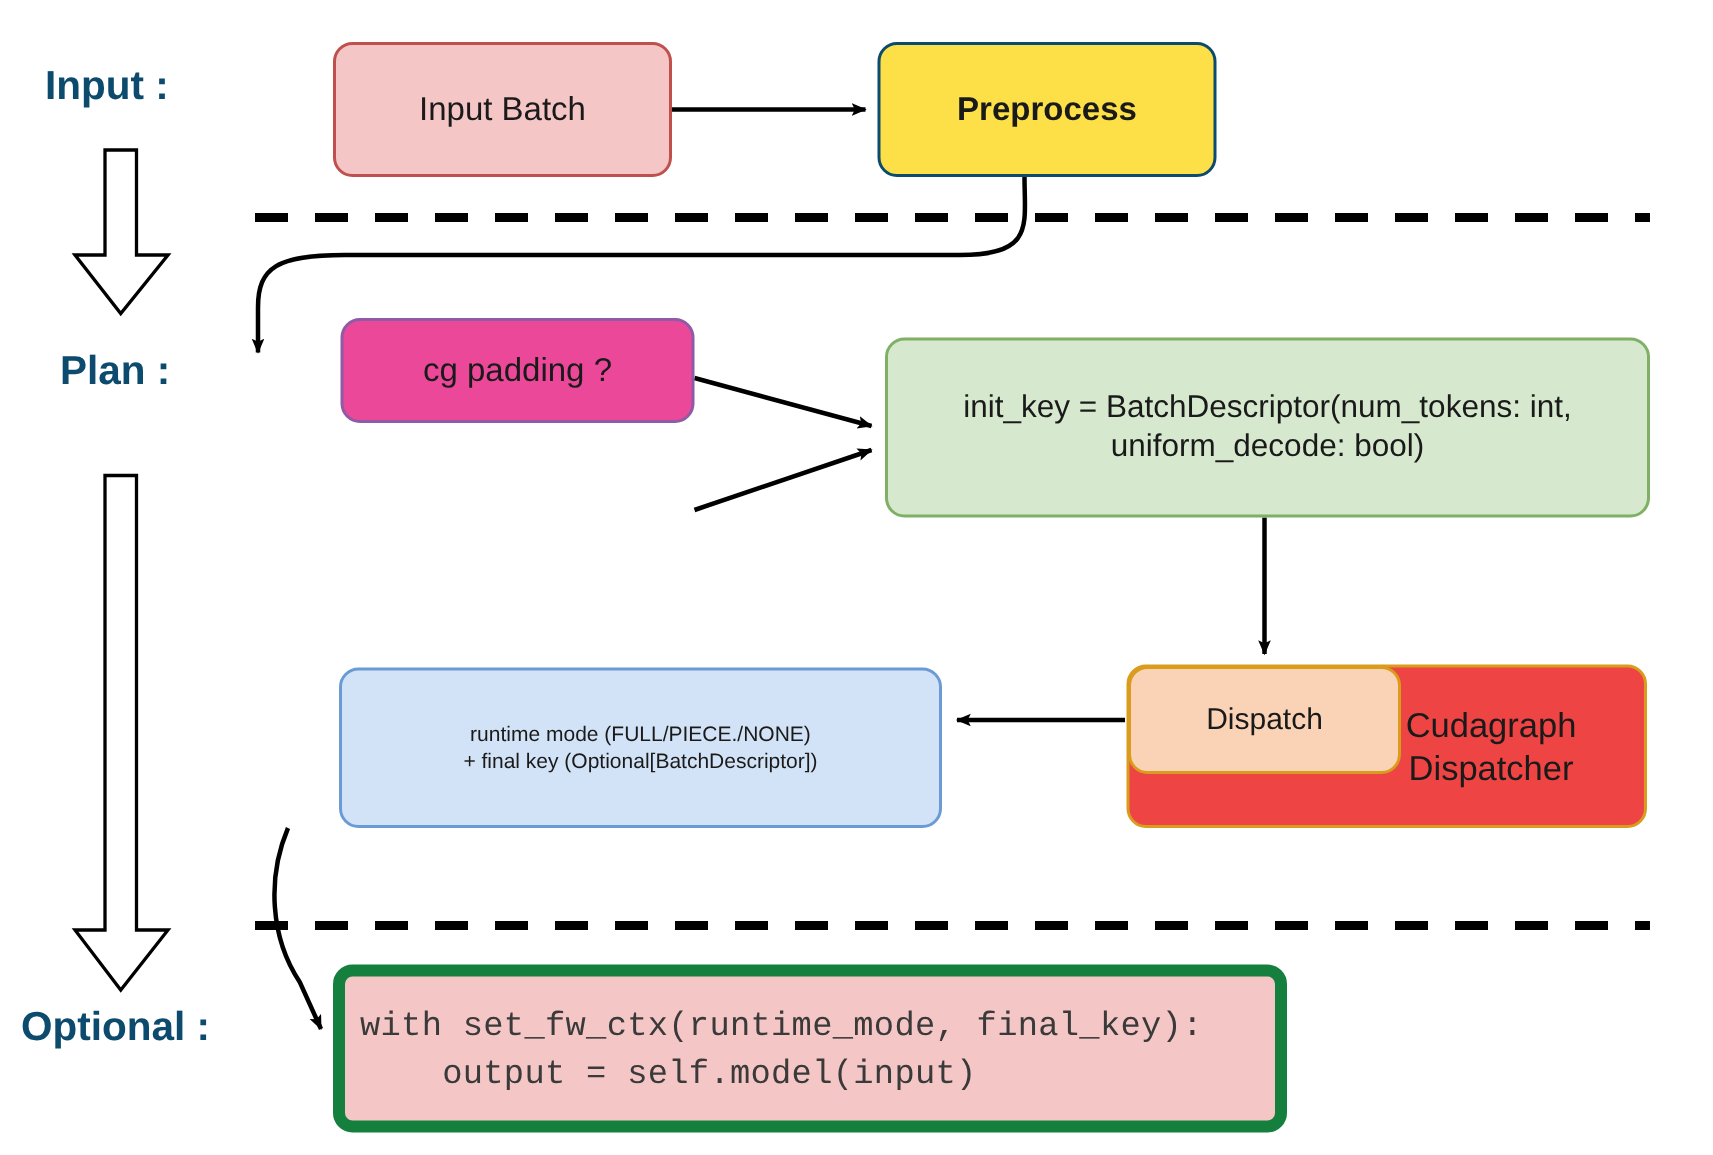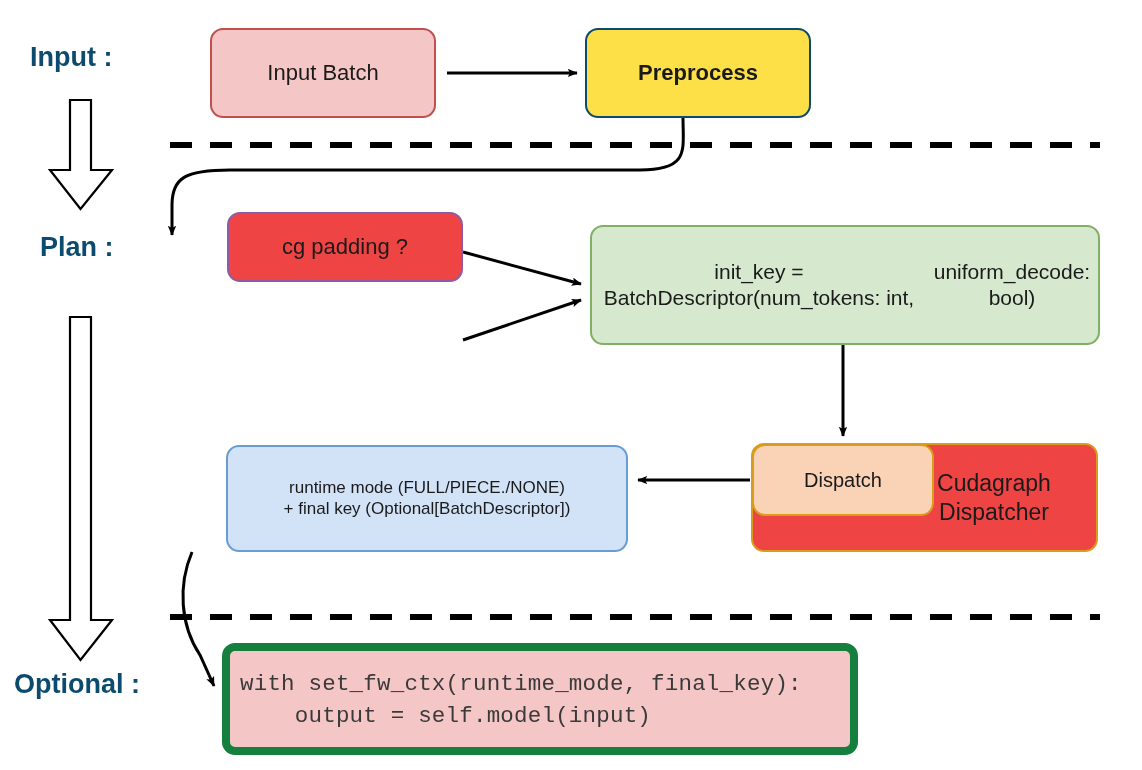--- a/index.html
+++ b/index.html
@@ -47,21 +47,21 @@
     border: 2px solid #c0504d;
     border-radius: 13px;
   }
   .node-yellow {
     background: #fde047;
     border: 2px solid #0c4a6e;
     border-radius: 13px;
     font-weight: bold;
   }
   .node-purple {
-    background: #ef4444;
+    background: #ec4899;
     border: 2px solid #8e5ba6;
     border-radius: 13px;
   }
   .node-green {
     background: #d6e9ce;
     border: 2px solid #80b065;
     border-radius: 13px;
   }
   .node-blue {
     background: #d3e3f7;
@@ -128,33 +128,33 @@
 
     <path d="M750,480 L638,480" fill="none" stroke="#000000" stroke-width="3" marker-end="url(#ah)"></path>
 
     <path d="M192,552 C178,585 180,625 200,655 L214,686" fill="none" stroke="#000000" stroke-width="3" marker-end="url(#ah)"></path>
   </svg>
 
   <div class="stage-label" style="left:30px; top:42px;">Input :</div>
   <div class="stage-label" style="left:40px; top:232px;">Plan :</div>
   <div class="stage-label" style="left:14px; top:669px;">Optional :</div>
 
-  <div class="node node-red" style="left:210px; top:28px; width:226px; height:90px; font-size:22px;">Input Batch</div>
+  <div class="node node-red" style="left:222px; top:28px; width:226px; height:90px; font-size:22px;">Input Batch</div>
 
   <div class="node node-yellow" style="left:585px; top:28px; width:226px; height:90px; font-size:22px;">Preprocess</div>
 
   <div class="node node-purple" style="left:227px; top:212px; width:236px; height:70px; font-size:22px;">cg padding ?</div>
 
 
-  <div class="node node-green" style="left:590px; top:225px; width:510px; height:120px; font-size:21px; flex-direction:row;">
+  <div class="node node-green" style="left:590px; top:225px; width:510px; height:120px; font-size:21px; flex-direction:column;">
     <span>init_key = BatchDescriptor(num_tokens: int,</span>
     <span>uniform_decode: bool)</span>
   </div>
 
-  <div class="node node-blue" style="left:226px; top:445px; width:402px; height:107px; font-size:17px; flex-direction:column;">
+  <div class="node node-blue" style="left:226px; top:445px; width:402px; height:107px; font-size:14px; flex-direction:column;">
     <span>runtime mode (FULL/PIECE./NONE)</span>
     <span>+ final key (Optional[BatchDescriptor])</span>
   </div>
 
   <div class="node node-orange-outer" style="left:751px; top:443px; width:347px; height:109px; font-size:23px;">
     <div style="display:flex; flex-direction:column; align-items:center; width:152px;">
       <span>Cudagraph</span>
       <span>Dispatcher</span>
     </div>
   </div>

